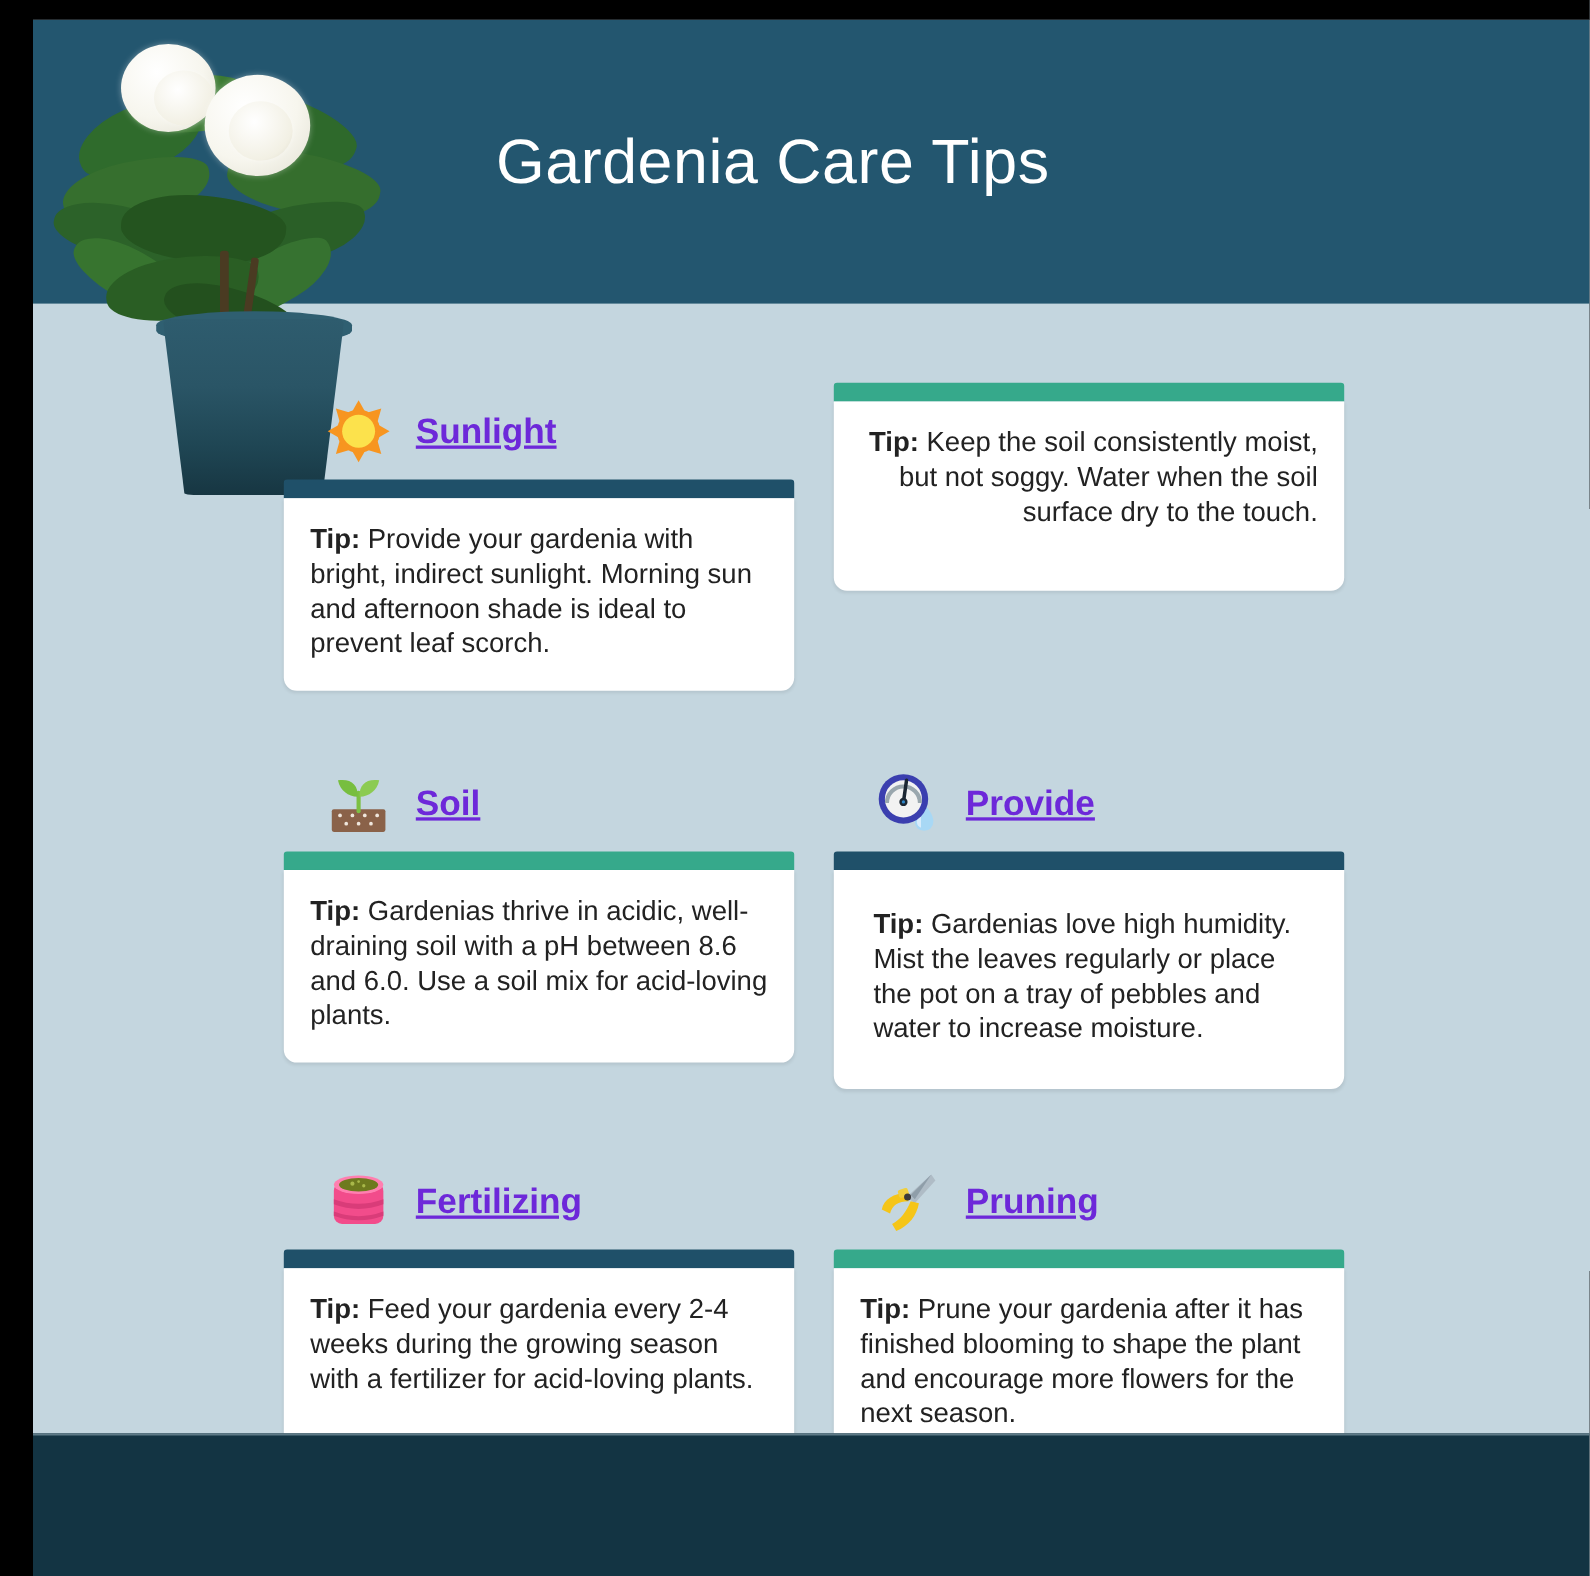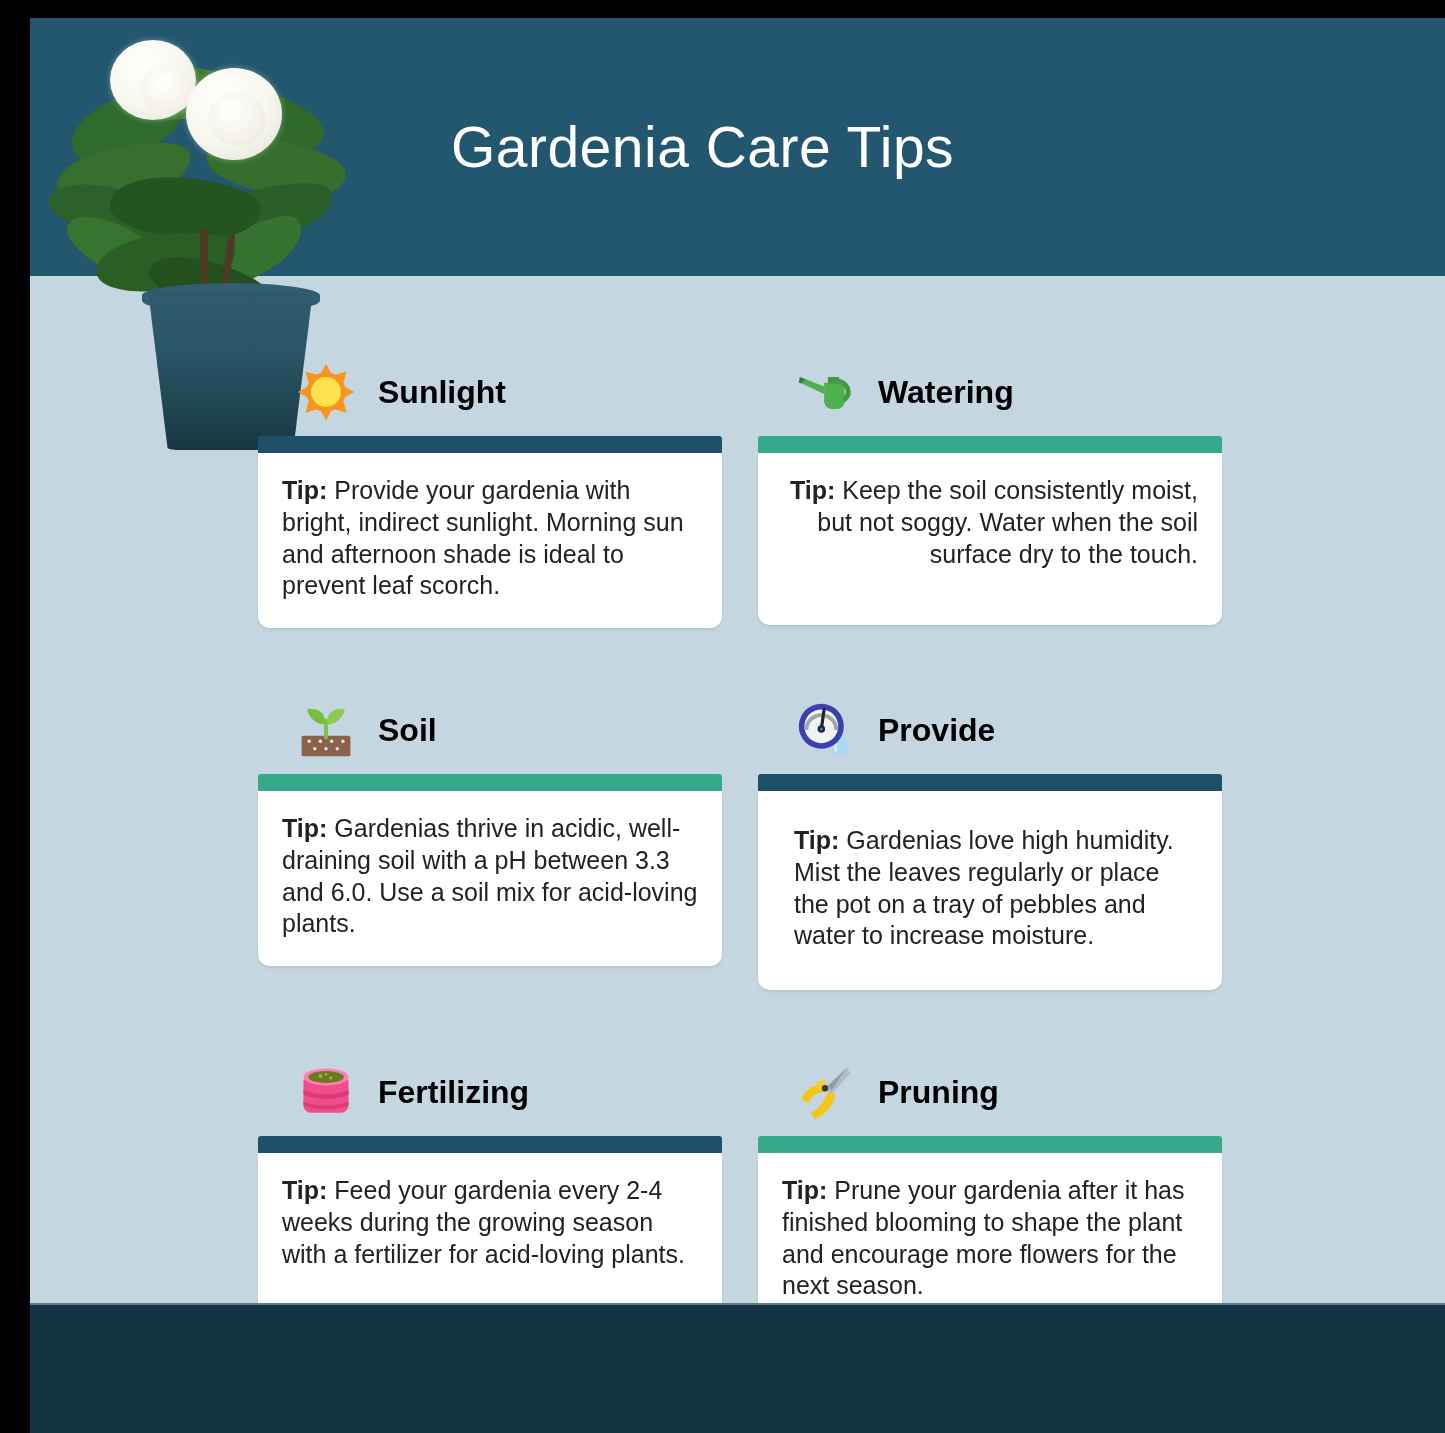--- a/index.html
+++ b/index.html
@@ -135,23 +135,24 @@
   }
   .card-icon {
     width: 60px;
     height: 60px;
     flex: 0 0 60px;
     position: relative;
   }
   .card-title {
     font-size: 32px;
     font-weight: bold;
-    color: #000000;
+    color: #6d28d9;
     white-space: nowrap;
     line-height: 1;
+    text-decoration: underline;
   }
   .accent-bar {
     height: 17px;
     width: 100%;
     border-radius: 3px 3px 0 0;
   }
   .card-body {
     background: #FFFFFF;
     border-radius: 0 0 12px 12px;
     padding: 22px 24px 26px 24px;
@@ -244,32 +245,20 @@
       <div class="accent-bar" style="background:#1F5069;"></div>
       <div class="card-body">
         <p class="tip-text" style="margin:0;">
           <span class="tip-label">Tip: </span>
           <span>Provide your gardenia with bright, indirect sunlight. Morning sun and afternoon shade is ideal to prevent leaf scorch.</span>
         </p>
       </div>
     </div>
 
     <div class="card-block">
-      <div class="card-head">
-        <span class="card-icon">
-          <svg class="ico" viewBox="0 0 64 64">
-            <path d="M30 22 h22 v20 a8 8 0 0 1 -8 8 h-6 a8 8 0 0 1 -8 -8 z" fill="#4FB14E"></path>
-            <rect x="34" y="16" width="12" height="7" fill="#3F9A42"></rect>
-            <path d="M44 20 a14 12 0 0 1 8 20" stroke="#3F9A42" stroke-width="5" fill="none" stroke-linecap="round"></path>
-            <path d="M30 26 L10 18 L6 23 L30 34 z" fill="#4FB14E"></path>
-            <path d="M10 18 L4 16 L3 22 L6 23 z" fill="#2F7F36"></path>
-          </svg>
-        </span>
-        <span class="card-title">Watering</span>
-      </div>
       <div class="accent-bar" style="background:#36A98B;"></div>
       <div class="card-body">
         <p class="tip-text" style="margin:0;text-align:right;">
           <span class="tip-label">Tip: </span>
           <span>Keep the soil consistently moist, but not soggy. Water when the soil surface dry to the touch.</span>
         </p>
       </div>
     </div>
 
     <div class="card-block">
@@ -290,21 +279,21 @@
             <path d="M31 26 C22 26 14 20 12 10 C24 8 32 14 31 26 z" fill="#77BE3F"></path>
             <path d="M33 26 C42 26 50 20 52 10 C40 8 32 14 33 26 z" fill="#8CCB52"></path>
           </svg>
         </span>
         <span class="card-title">Soil</span>
       </div>
       <div class="accent-bar" style="background:#36A98B;"></div>
       <div class="card-body">
         <p class="tip-text" style="margin:0;">
           <span class="tip-label">Tip: </span>
-          <span>Gardenias thrive in acidic, well-draining soil with a pH between 3.3 and 6.0. Use a soil mix for acid-loving plants.</span>
+          <span>Gardenias thrive in acidic, well-draining soil with a pH between 8.6 and 6.0. Use a soil mix for acid-loving plants.</span>
         </p>
       </div>
     </div>
 
     <div class="card-block">
       <div class="card-head">
         <span class="card-icon">
           <svg class="ico" viewBox="0 0 64 64">
             <path d="M46 32 C54 40 56 46 56 50 a9 9 0 0 1 -18 0 c0 -4 2 -10 8 -18 z" fill="#A8D8F5"></path>
             <path d="M44 40 c-3 5 -4 8 -4 11 a6 6 0 0 0 4 5 z" fill="#D8ECFB"></path>

